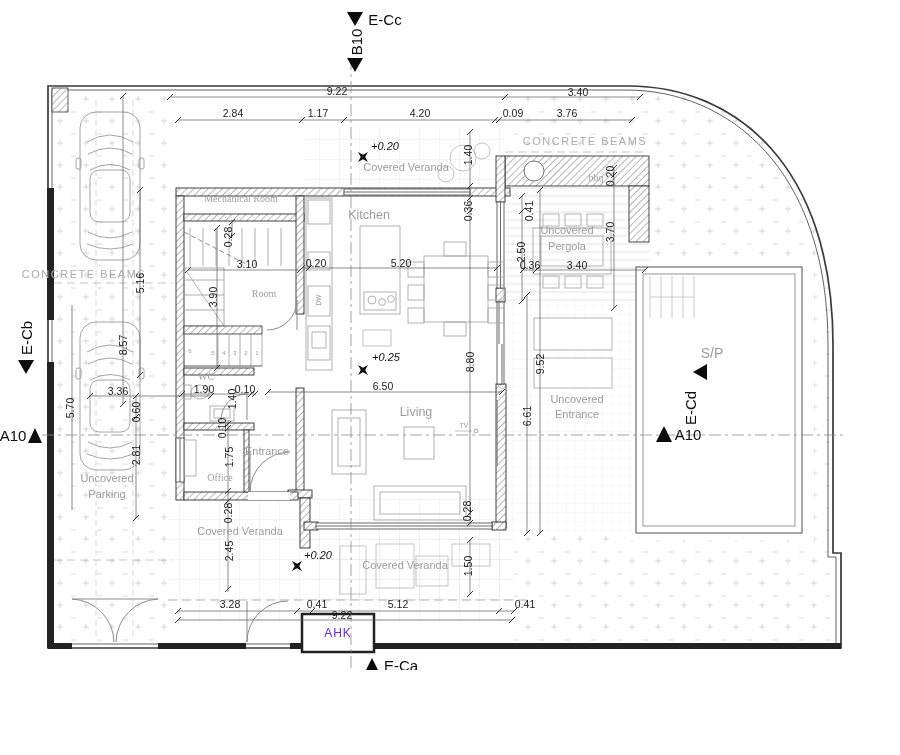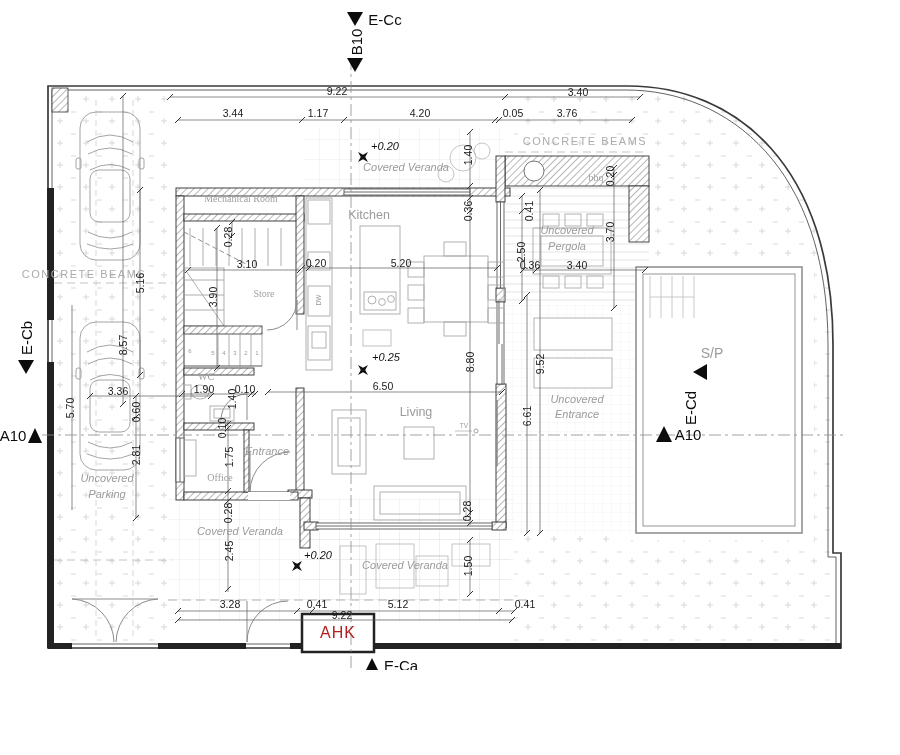--- a/index.html
+++ b/index.html
@@ -3,27 +3,27 @@
 <meta charset="utf-8">
 <style>
   html,body{margin:0;padding:0;background:#fff;}
   #plan{position:relative;width:900px;height:670px;background:#fff;overflow:hidden;
         font-family:"Liberation Sans",sans-serif;}
   #plan svg{position:absolute;left:0;top:0;}
   .lbl{position:absolute;transform:translate(-50%,-50%);white-space:nowrap;line-height:1;}
   .v{transform:translate(-50%,-50%) rotate(-90deg);}
   .dim{font-size:10.5px;color:#1b1b1b;}
   .lvl{font-size:11px;color:#111;font-style:italic;}
-  .room{font-size:11px;color:#9b9b9b;font-style:italic;}
+  .room{font-size:11px;color:#9b9b9b;}
   .room-lg{font-size:12.5px;color:#9b9b9b;}
   .room-sm{font-size:10px;color:#a0a0a0;font-family:Liberation Serif, serif;}
   .beams{font-size:11px;color:#ababab;letter-spacing:1.5px;}
   .marker{font-size:15px;color:#0c0c0c;}
   .sp{font-size:14px;color:#9b9b9b;}
-  .ahk{font-size:16px;color:#b91c1c;letter-spacing:1px;}
+  .ahk{font-size:12px;color:#6d28d9;letter-spacing:1px;}
   .tiny{font-size:6.5px;color:#999;}
   .step{font-size:6px;color:#9b9b9b;}
 </style>
 </head>
 <body>
 
 <div id="plan">
 
 <svg width="900" height="755" viewBox="0 0 900 755">
   <defs>
@@ -293,21 +293,21 @@
 <div class="lbl marker" style="left:401px;top:665px">E-Ca</div>
 <div class="lbl marker v" style="left:357px;top:716px">B10</div>
 <div class="lbl marker v" style="left:26px;top:338px">E-Cb</div>
 <div class="lbl marker" style="left:13px;top:435px">A10</div>
 <div class="lbl marker v" style="left:690px;top:408px">E-Cd</div>
 <div class="lbl marker" style="left:688px;top:434px">A10</div>
 <div class="lbl sp" style="left:712px;top:353px">S/P</div>
 
 <div class="lbl room-sm" style="left:241px;top:199px">Mechanical Room</div>
 <div class="lbl room-lg" style="left:369px;top:215px">Kitchen</div>
-<div class="lbl room-sm" style="left:264px;top:294px">Store</div>
+<div class="lbl room-sm" style="left:264px;top:294px">Room</div>
 <div class="lbl room-sm" style="left:206px;top:377px">WC</div>
 <div class="lbl room-sm" style="left:220px;top:478px">Office</div>
 <div class="lbl room" style="left:267px;top:451px">Entrance</div>
 <div class="lbl room-lg" style="left:416px;top:412px">Living</div>
 <div class="lbl room" style="left:406px;top:167px">Covered Veranda</div>
 <div class="lbl room" style="left:405px;top:565px">Covered Veranda</div>
 <div class="lbl room" style="left:240px;top:531px">Covered Veranda</div>
 <div class="lbl room" style="left:567px;top:230px">Uncovered</div>
 <div class="lbl room" style="left:567px;top:246px">Pergola</div>
 <div class="lbl room" style="left:577px;top:399px">Uncovered</div>
@@ -328,24 +328,24 @@
 
 <div class="lbl step" style="left:257px;top:353px">1</div>
 <div class="lbl step" style="left:246px;top:353px">2</div>
 <div class="lbl step" style="left:235px;top:353px">3</div>
 <div class="lbl step" style="left:224px;top:353px">4</div>
 <div class="lbl step" style="left:213px;top:353px">5</div>
 <div class="lbl step" style="left:190px;top:351px">6</div>
 
 <div class="lbl dim" style="left:337px;top:91px">9.22</div>
 <div class="lbl dim" style="left:578px;top:92px">3.40</div>
-<div class="lbl dim" style="left:233px;top:113px">3.44</div>
+<div class="lbl dim" style="left:233px;top:113px">2.84</div>
 <div class="lbl dim" style="left:318px;top:113px">1.17</div>
 <div class="lbl dim" style="left:420px;top:113px">4.20</div>
-<div class="lbl dim" style="left:513px;top:113px">0.05</div>
+<div class="lbl dim" style="left:513px;top:113px">0.09</div>
 <div class="lbl dim" style="left:567px;top:113px">3.76</div>
 
 <div class="lbl dim v" style="left:140px;top:283px">5.16</div>
 <div class="lbl dim v" style="left:123px;top:345px">8.57</div>
 <div class="lbl dim v" style="left:70px;top:408px">5.70</div>
 <div class="lbl dim" style="left:118px;top:391px">3.36</div>
 <div class="lbl dim v" style="left:136px;top:412px">0.60</div>
 <div class="lbl dim v" style="left:136px;top:455px">2.81</div>
 
 <div class="lbl dim v" style="left:228px;top:237px">0.28</div>

